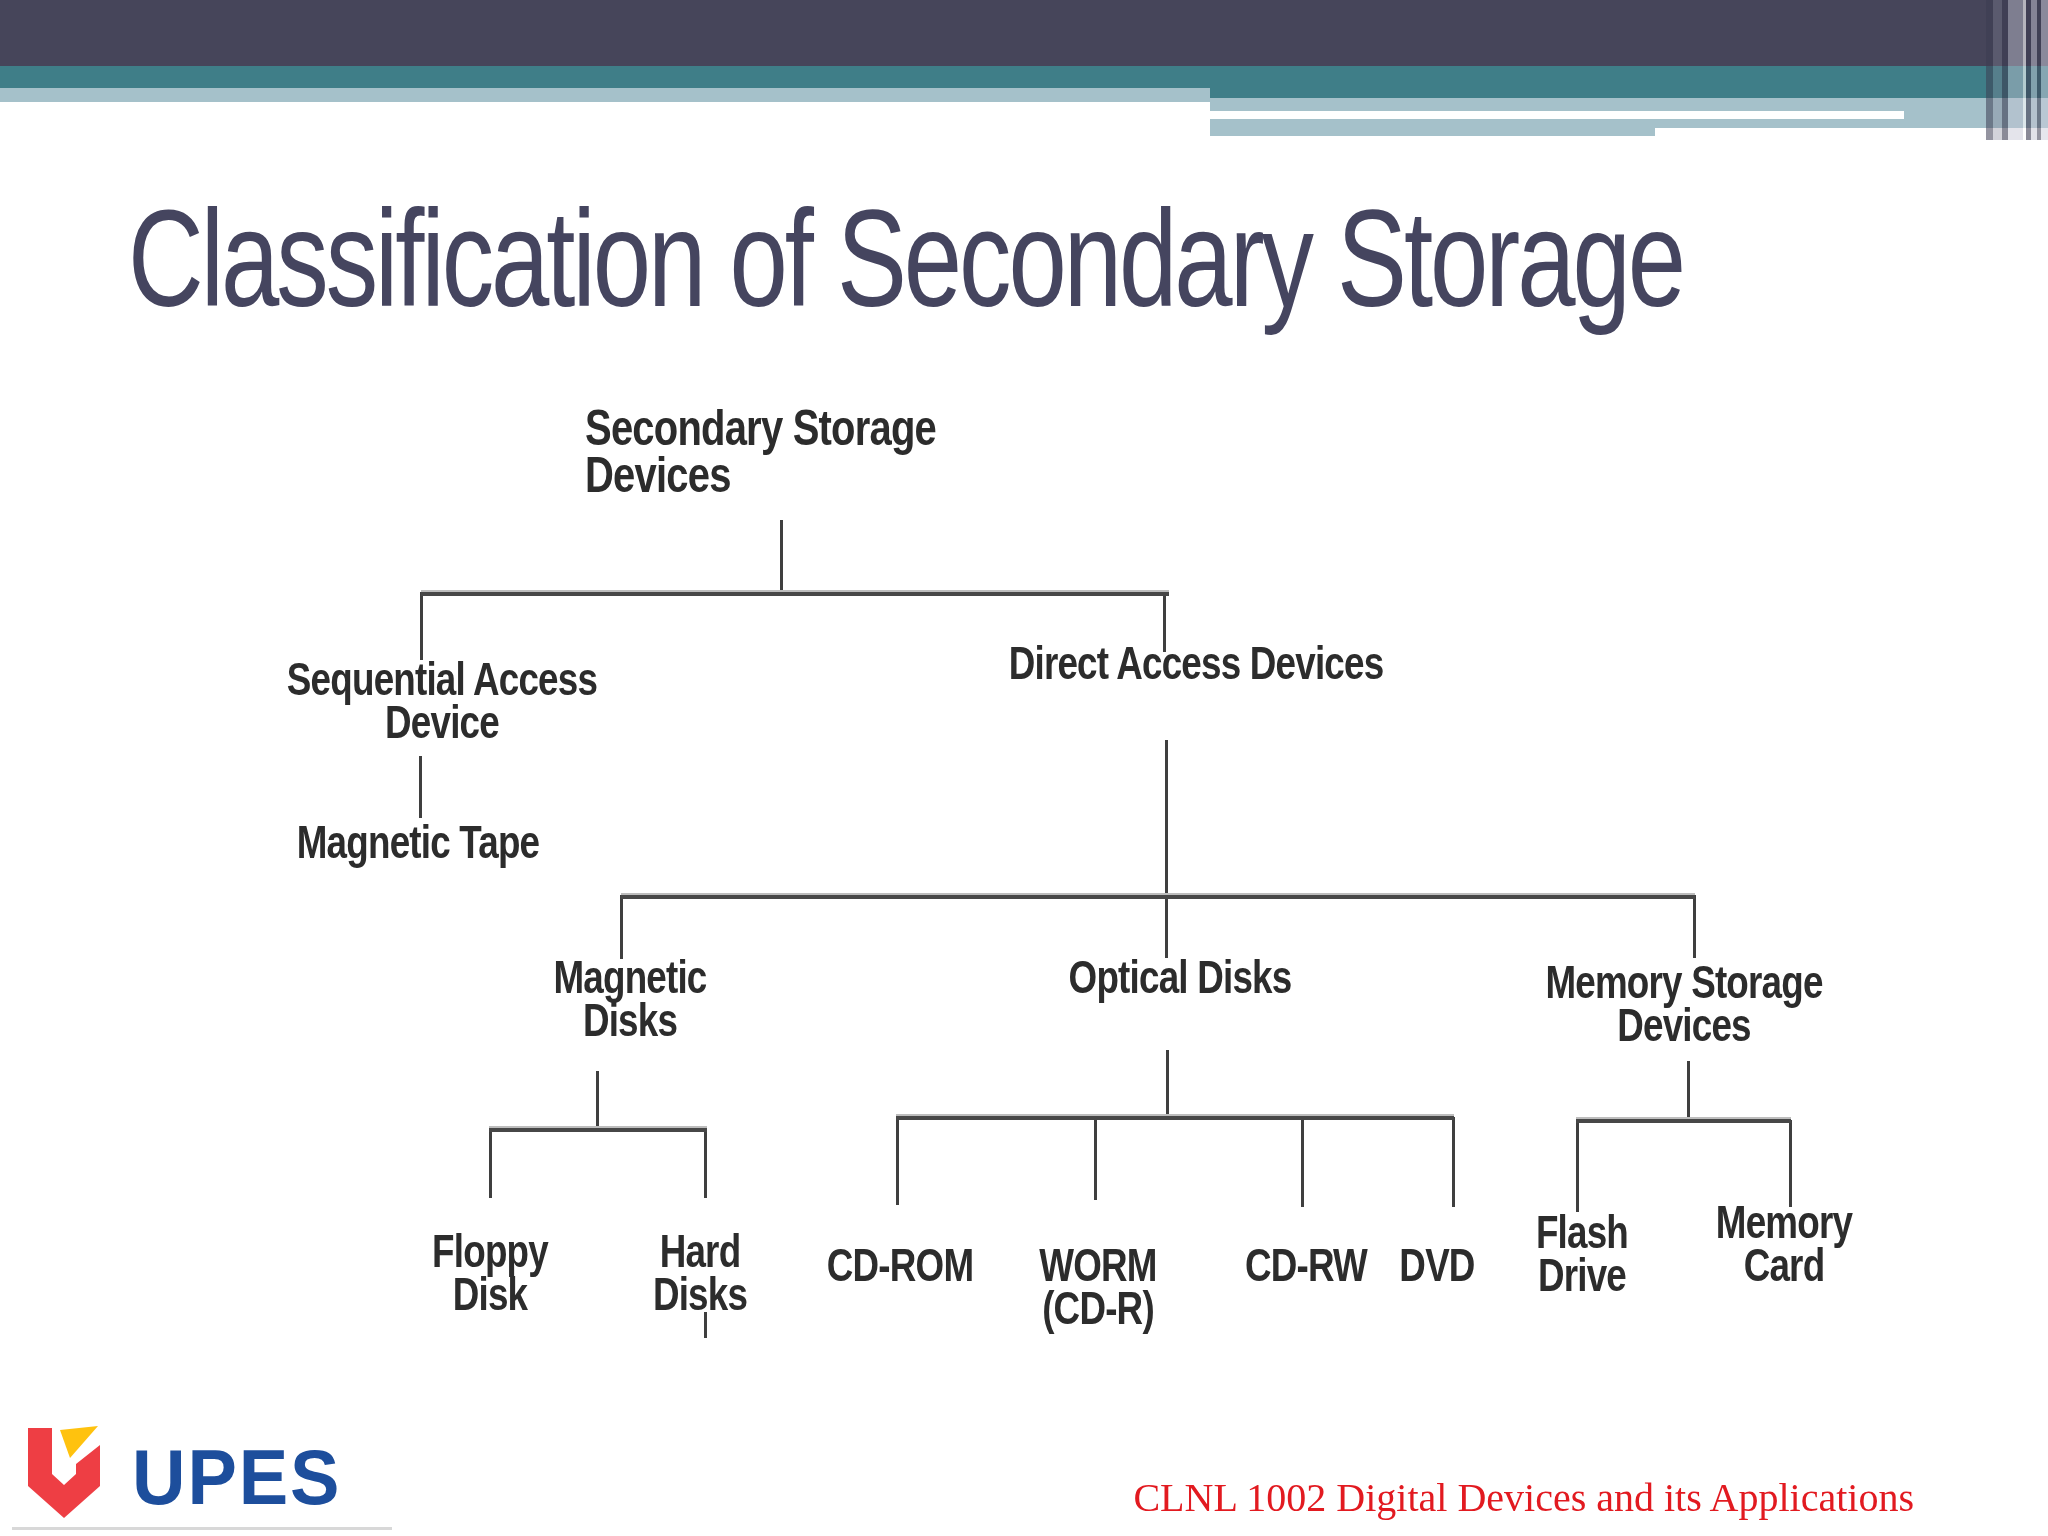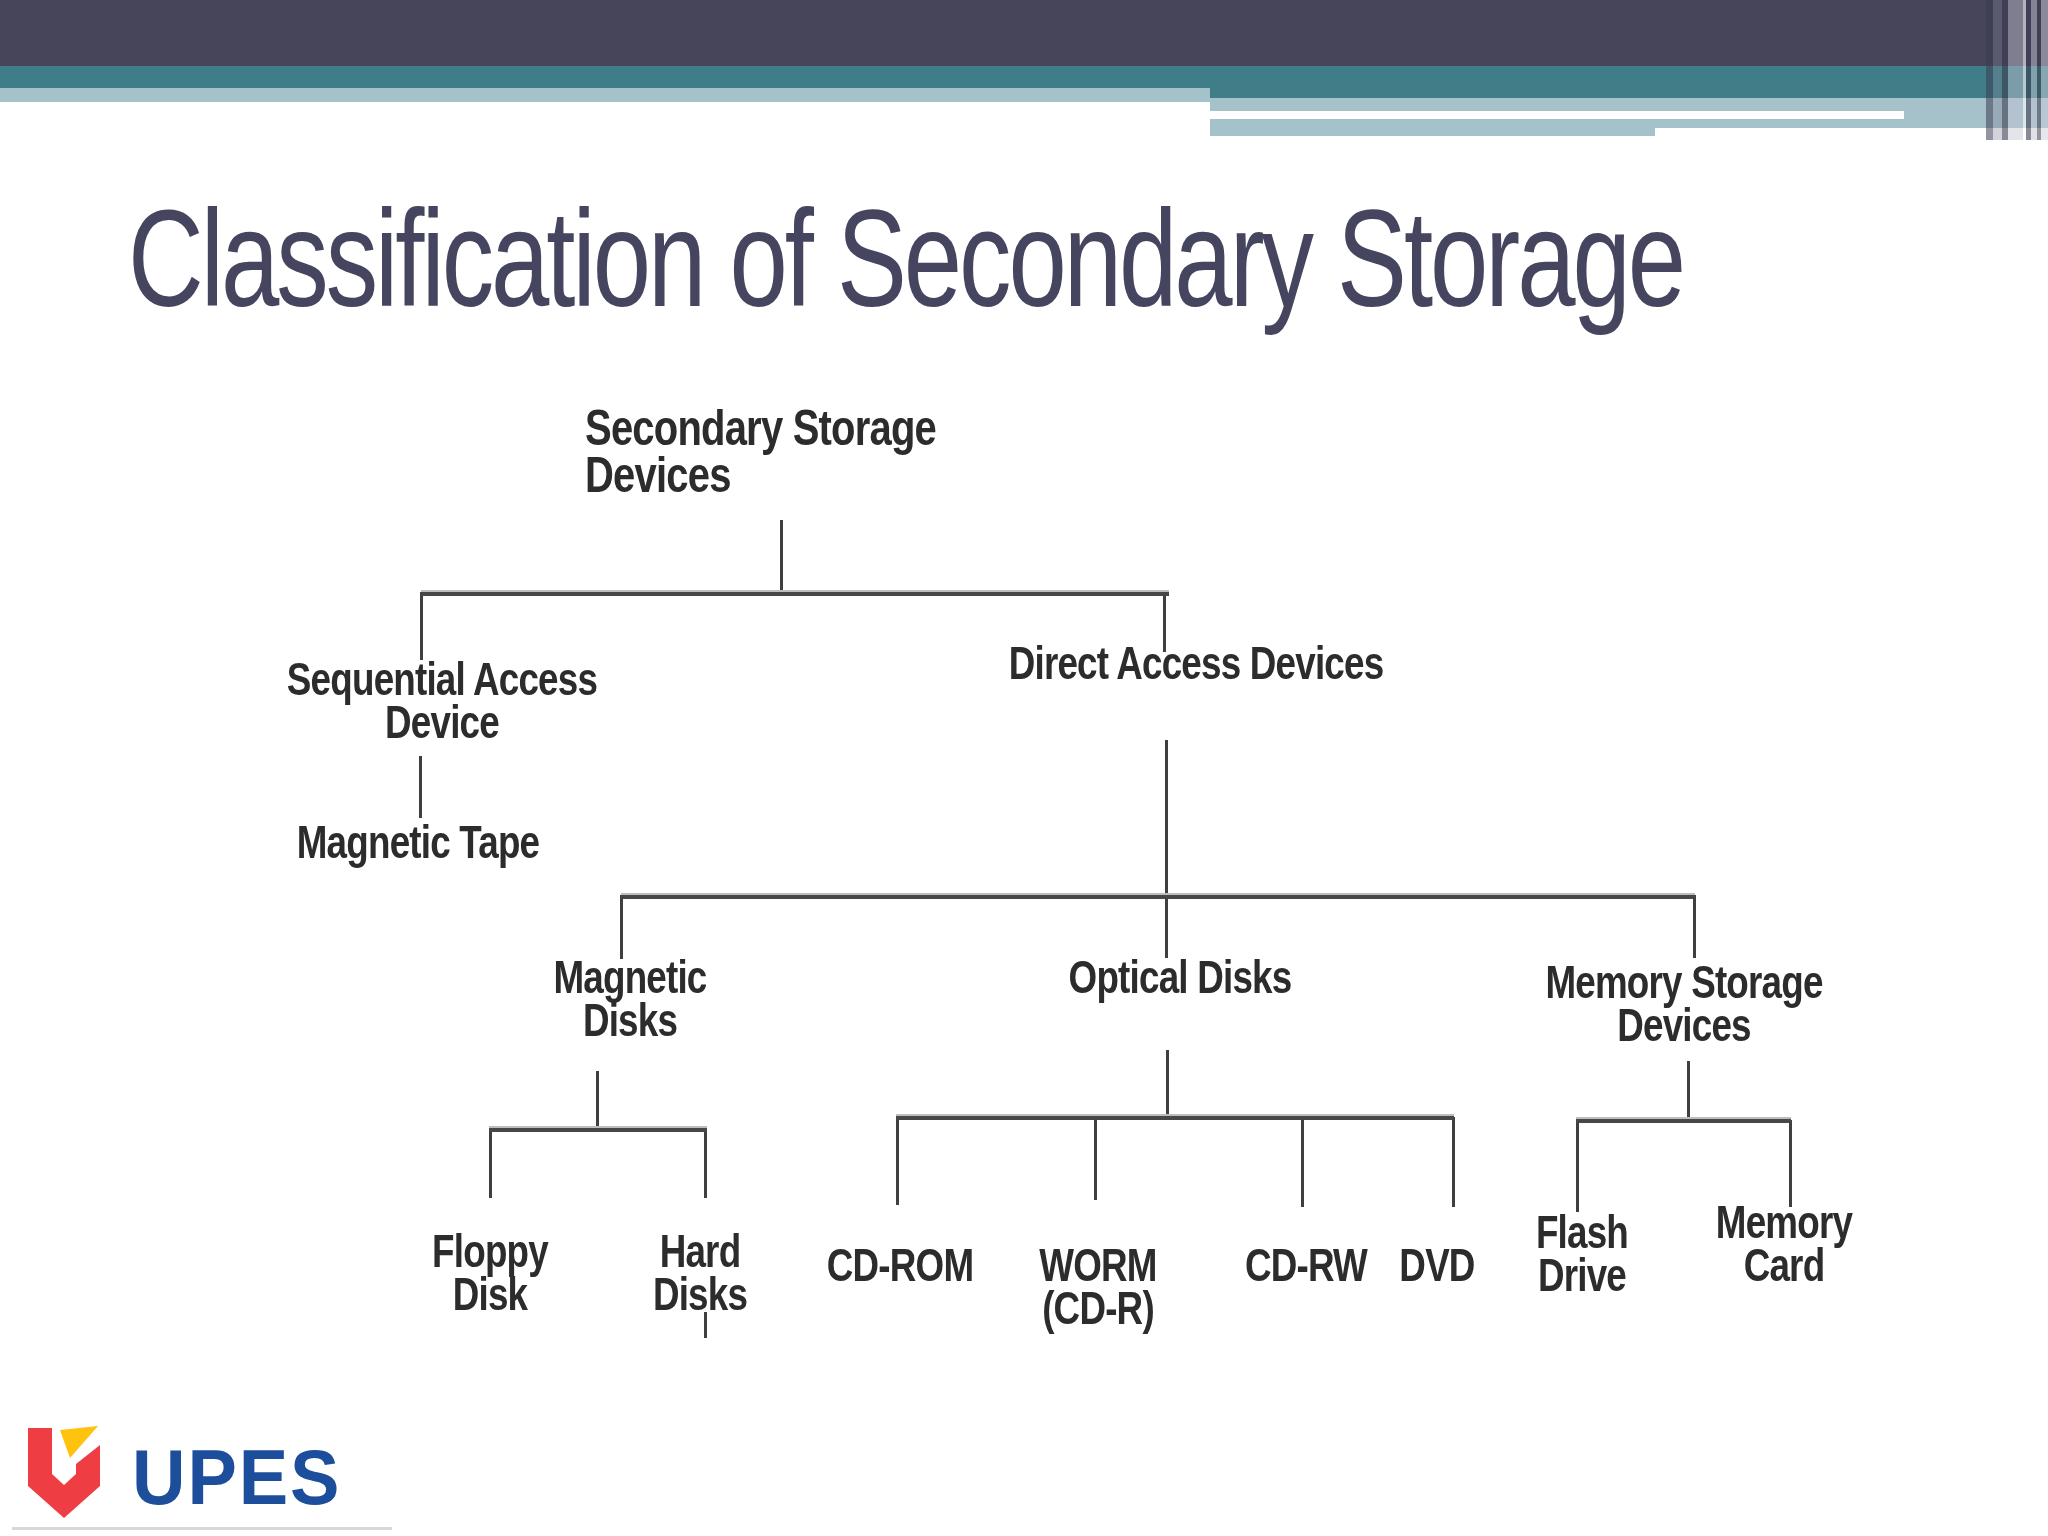--- a/index.html
+++ b/index.html
@@ -124,15 +124,16 @@
 Drive</div>
     <div class="node" style="left:1784px;top:1201px;">Memory
 Card</div>
   </div>
 
   <svg class="logo-mark" viewBox="0 0 80 100">
     <path d="M4,4 L28,4 L28,50 L40,61 L52,50 L52,40 L76,21 L76,62 L40,94 L4,62 Z" fill="var(--logo-red)"></path>
     <path d="M36,6 L74,2 L46,34 Z" fill="var(--logo-yellow)"></path>
   </svg>
   <div class="logo-text">UPES</div>
+  <div class="course">CLNL 1002 Digital Devices and its Applications</div>
   <div class="bottom-line"></div>
 
 </div>
 
 </body></html>

